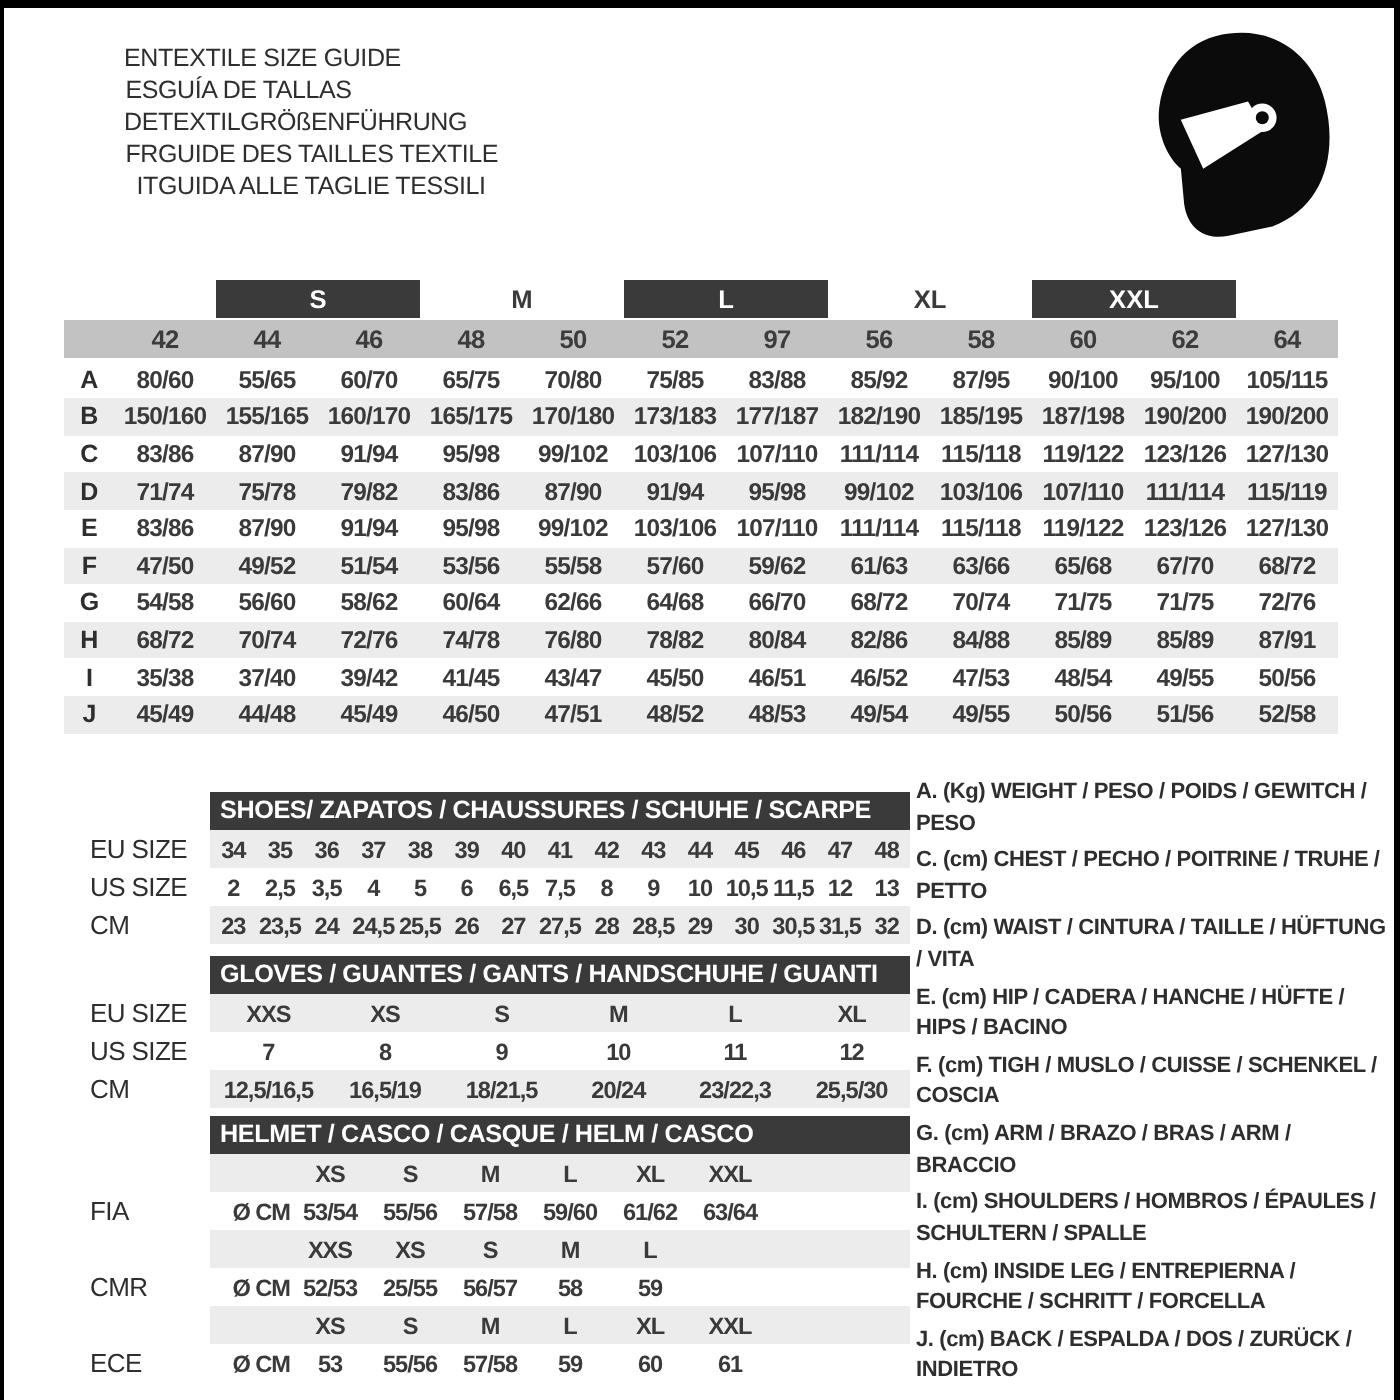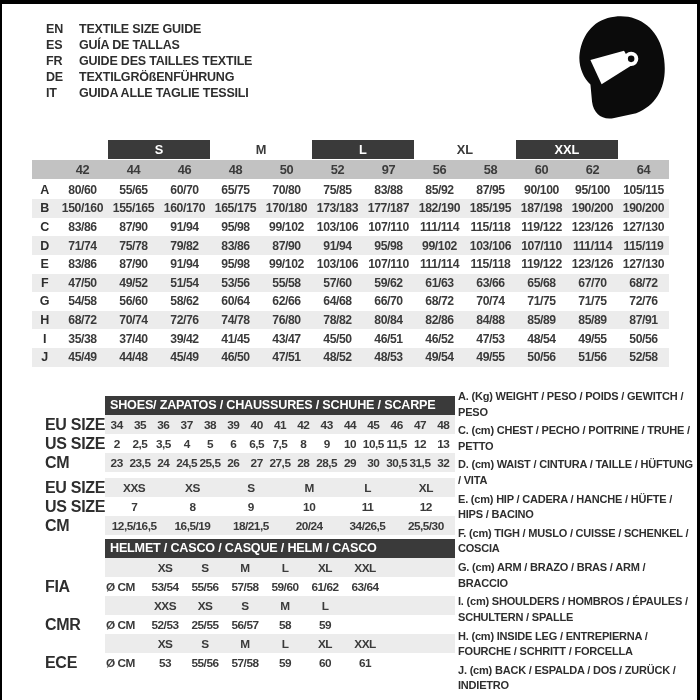--- a/index.html
+++ b/index.html
@@ -2,48 +2,48 @@
 <html><head>
 <meta charset="utf-8">
 <style>
   html,body{margin:0;padding:0;width:700px;height:700px;overflow:hidden;background:#fff;}
   body{position:relative;font-family:"Liberation Sans",sans-serif;color:#2e2e2e;}
   .border-top{position:absolute;top:0;left:0;width:700px;height:4px;background:#000;}
   .border-left{position:absolute;top:0;left:0;width:2px;height:700px;background:#000;}
   .border-right{position:absolute;top:0;right:0;width:3px;height:700px;background:#000;}
 
   #langs{position:absolute;left:46px;top:21px;}
-  .lang-row{display:flex;height:16px;align-items:center;font-weight:bold;font-size:12.5px;letter-spacing:-0.2px;}
+  .lang-row{display:flex;height:16px;align-items:center;font-weight:normal;font-size:12.5px;letter-spacing:-0.2px;text-align:right;}
   .lang-code{width:33px;}
   .lang-label{white-space:nowrap;}
 
   #helmet-icon{position:absolute;left:577px;top:13px;width:92px;height:106px;}
 
   #main-table{position:absolute;left:32px;top:140px;width:637px;}
   .mrow{display:grid;grid-template-columns:25px repeat(12,1fr);height:18.6px;align-items:center;}
   .mrow.groups{height:19px;margin-bottom:1px;}
   .mrow.band{background:#c2c2c2;margin-bottom:2px;}
   .mrow.stripe{background:#ececec;}
   .cell{text-align:center;font-size:12.2px;font-weight:bold;letter-spacing:-0.4px;color:#3a3a3a;white-space:nowrap;overflow:visible;}
   .colhead{font-size:12.8px;color:#3c3c3c;}
   .rl{font-size:12.5px;color:#2e2e2e;}
   .gcell{text-align:center;font-size:12.8px;font-weight:bold;color:#3a3a3a;line-height:19px;height:19px;}
   .gcell.dark{background:#3a3a3a;color:#fff;}
 
   #lower{position:absolute;left:45px;top:396px;width:412px;}
   .lrow{display:grid;grid-template-columns:60px 350px;height:19px;align-items:center;}
-  .llabel{font-weight:bold;font-size:16px;letter-spacing:-0.3px;white-space:nowrap;}
+  .llabel{font-weight:normal;font-size:13px;letter-spacing:-0.3px;white-space:nowrap;}
   .bar{background:#3a3a3a;color:#fff;font-weight:bold;font-size:12.6px;line-height:19px;height:34px;box-sizing:border-box;padding-left:5px;letter-spacing:-0.2px;white-space:nowrap;}
   .cells{display:grid;height:19px;align-items:center;}
   .cells.c15{grid-template-columns:repeat(15,1fr);}
   .cells.c6{grid-template-columns:repeat(6,1fr);}
   .cells.helm{grid-template-columns:40px repeat(6,40px) 1fr;}
   .cells.stripe{background:#ececec;}
   .scell{text-align:center;font-weight:bold;font-size:11.8px;letter-spacing:-0.5px;white-space:nowrap;color:#3a3a3a;}
-  .unit{text-align:left;padding-left:1px;}
+  .unit{text-align:right;padding-left:1px;}
   .sp6{height:6px;}
   .sp4{height:4px;}
 
   #legend{position:absolute;left:458px;top:389px;width:238px;}
   .legend-item{font-weight:bold;font-size:11px;letter-spacing:-0.2px;line-height:1.42;margin-bottom:3px;color:#2e2e2e;}
 </style>
 </head>
 <body>
 
 <div class="border-top"></div>
@@ -53,26 +53,26 @@
 <div id="langs">
     <div class="lang-row">
       <span class="lang-code">EN</span>
       <span class="lang-label">TEXTILE SIZE GUIDE</span>
     </div>
     <div class="lang-row">
       <span class="lang-code">ES</span>
       <span class="lang-label">GUÍA DE TALLAS</span>
     </div>
     <div class="lang-row">
+      <span class="lang-code">DE</span>
+      <span class="lang-label">TEXTILGRÖßENFÜHRUNG</span>
+    </div>
+    <div class="lang-row">
       <span class="lang-code">FR</span>
       <span class="lang-label">GUIDE DES TAILLES TEXTILE</span>
-    </div>
-    <div class="lang-row">
-      <span class="lang-code">DE</span>
-      <span class="lang-label">TEXTILGRÖßENFÜHRUNG</span>
     </div>
     <div class="lang-row">
       <span class="lang-code">IT</span>
       <span class="lang-label">GUIDA ALLE TAGLIE TESSILI</span>
     </div>
   </div>
 
 <div id="helmet-icon">
   <svg viewBox="0 0 90 104" width="92" height="106" aria-hidden="true">
     <g transform="rotate(-12 45 52)">
@@ -321,20 +321,24 @@
         <div class="scell">28,5</div>
         <div class="scell">29</div>
         <div class="scell">30</div>
         <div class="scell">30,5</div>
         <div class="scell">31,5</div>
         <div class="scell">32</div>
       </div>
     </div>
     <div class="sp6"></div>
     <div class="lrow">
+      <div class="llabel"></div>
+      <div class="bar">GLOVES / GUANTES / GANTS / HANDSCHUHE / GUANTI</div>
+    </div>
+    <div class="lrow">
       <div class="llabel">EU SIZE</div>
       <div class="cells c6 stripe">
         <div class="scell">XXS</div>
         <div class="scell">XS</div>
         <div class="scell">S</div>
         <div class="scell">M</div>
         <div class="scell">L</div>
         <div class="scell">XL</div>
       </div>
     </div>
@@ -349,21 +353,21 @@
         <div class="scell">12</div>
       </div>
     </div>
     <div class="lrow">
       <div class="llabel">CM</div>
       <div class="cells c6 stripe">
         <div class="scell">12,5/16,5</div>
         <div class="scell">16,5/19</div>
         <div class="scell">18/21,5</div>
         <div class="scell">20/24</div>
-        <div class="scell">34/26,5</div>
+        <div class="scell">23/22,3</div>
         <div class="scell">25,5/30</div>
       </div>
     </div>
     <div class="sp4"></div>
     <div class="lrow">
       <div class="llabel"></div>
       <div class="bar">HELMET / CASCO / CASQUE / HELM / CASCO</div>
     </div>
     <div class="lrow">
       <div class="llabel"></div>

